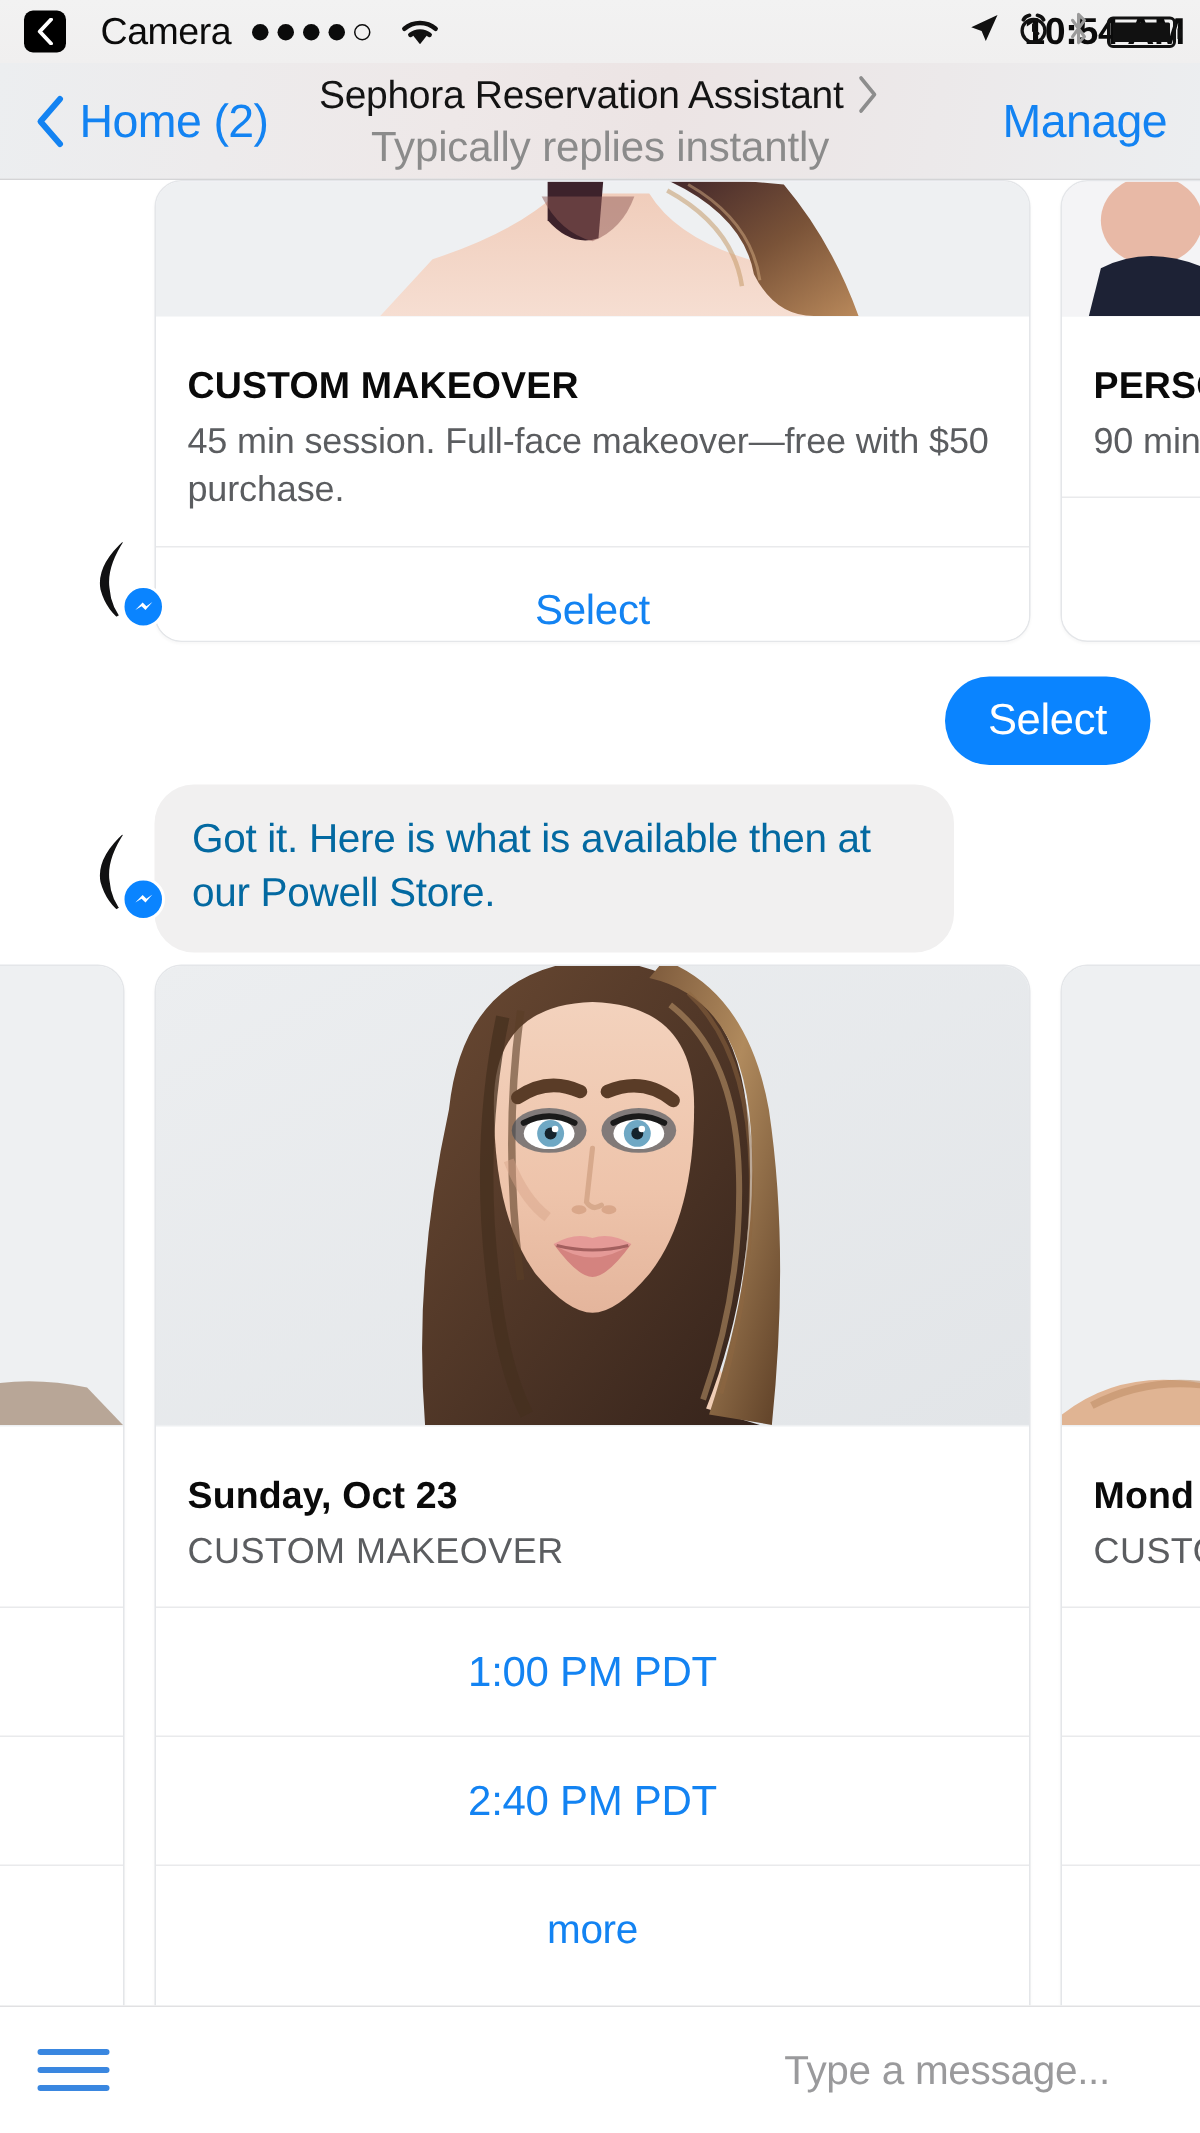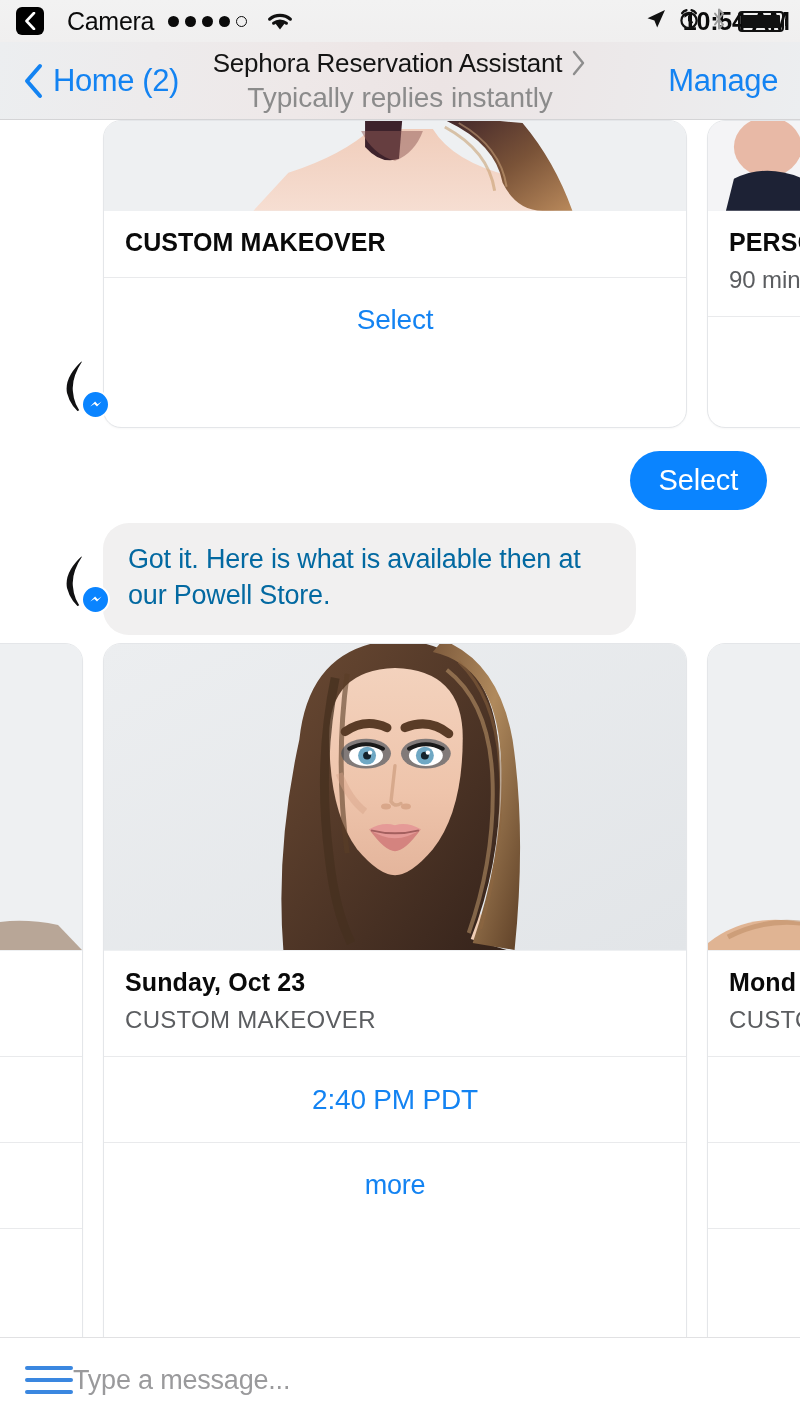--- a/index.html
+++ b/index.html
@@ -183,21 +183,21 @@
 
   .card-media {
     width: 100%;
     background: #eef0f2;
     position: relative;
     overflow: hidden;
   }
   .carousel.top .card-media { height: 90px; }
   .carousel.bottom .card-media { height: 307px; }
 
-  .card-body { padding: 17px 21px 20px; background: #fff; }
+  .card-body { padding: 32px 21px 20px; background: #fff; }
   .card-title {
     font-size: 25px;
     font-weight: bold;
     color: #0a0a0a;
     letter-spacing: 0.1px;
     line-height: 1.15;
   }
   .card-subtitle {
     font-size: 24px;
     color: #5b5d60;
@@ -297,21 +297,21 @@
     gap: 8px;
   }
   .composer-menu i {
     display: block;
     height: 4px;
     background: #3a87e0;
     border-radius: 2px;
   }
   .composer-input {
     flex: 1;
-    text-align: left;
+    text-align: right;
     font-size: 27px;
     color: #0f766e;
     letter-spacing: -0.2px;
     background: transparent;
     border: none;
     outline: none;
     font-family: "Liberation Sans", sans-serif;
     padding-right: 60px;
   }
   .composer-input::placeholder { color: #9a9a9c; opacity: 1; }
@@ -418,20 +418,21 @@
             <path d="M150 90 L185 52 Q240 34 268 8 L330 8 Q352 44 420 58 L452 90 Z" fill="url(#skinA)"></path>
             <path d="M262 -10 L300 -10 L296 38 Q278 44 262 26 Z" fill="#3d222b"></path>
             <path d="M330 -6 Q392 18 400 62 Q414 90 440 90 L470 90 Q452 40 420 2 Z" fill="url(#hairA)"></path>
             <path d="M342 6 Q386 30 392 70" stroke="#c49a6a" stroke-width="3" fill="none" opacity="0.55"></path>
             <path d="M356 2 Q398 26 404 66" stroke="#e0b98c" stroke-width="2" fill="none" opacity="0.45"></path>
             <path d="M258 10 Q270 34 292 40 Q312 32 320 10" fill="#8f5a55" opacity="0.5"></path>
           </svg>
         </div>
         <div class="card-body">
           <div class="card-title">CUSTOM MAKEOVER</div>
+          <div class="card-subtitle">45 min session. Full-face makeover—free with $50 purchase.</div>
         </div>
         <div class="card-action">Select</div>
       </div>
 
       <div class="card card-top-next">
         <div class="card-media">
           <svg class="photo" viewBox="0 0 584 90" preserveAspectRatio="xMidYMid slice">
             <rect width="584" height="90" fill="#f4f4f6"></rect>
             <ellipse cx="60" cy="26" rx="34" ry="30" fill="#e8b9a6"></ellipse>
             <path d="M26 58 Q62 40 104 62 L110 90 L18 90 Z" fill="#1d2235"></path>
@@ -559,20 +560,21 @@
             <path d="M266 186 Q292 204 318 186 Q302 208 292 208 Q282 208 266 186 Z" fill="#d4837f"></path>
             <path d="M268 187 Q292 193 316 187" stroke="#a35f5e" stroke-width="2" fill="none"></path>
 
             <path d="M236 130 Q246 156 262 168" stroke="#d6a489" stroke-width="7" fill="none" opacity="0.45"></path>
           </svg>
         </div>
         <div class="card-body">
           <div class="card-title">Sunday, Oct 23</div>
           <div class="card-subtitle upper">CUSTOM MAKEOVER</div>
         </div>
+        <div class="card-action">1:00 PM PDT</div>
         <div class="card-action">2:40 PM PDT</div>
         <div class="card-action small">more</div>
       </div>
 
       <div class="card card-bot-next">
         <div class="card-media">
           <svg class="photo" viewBox="0 0 584 307" preserveAspectRatio="xMidYMid slice">
             <rect width="584" height="307" fill="#eef0f2"></rect>
             <path d="M0 300 Q48 262 120 286 L150 307 L0 307 Z" fill="#e0b493"></path>
             <path d="M20 294 Q70 268 128 288" stroke="#c08f68" stroke-width="5" fill="none" opacity="0.6"></path>

